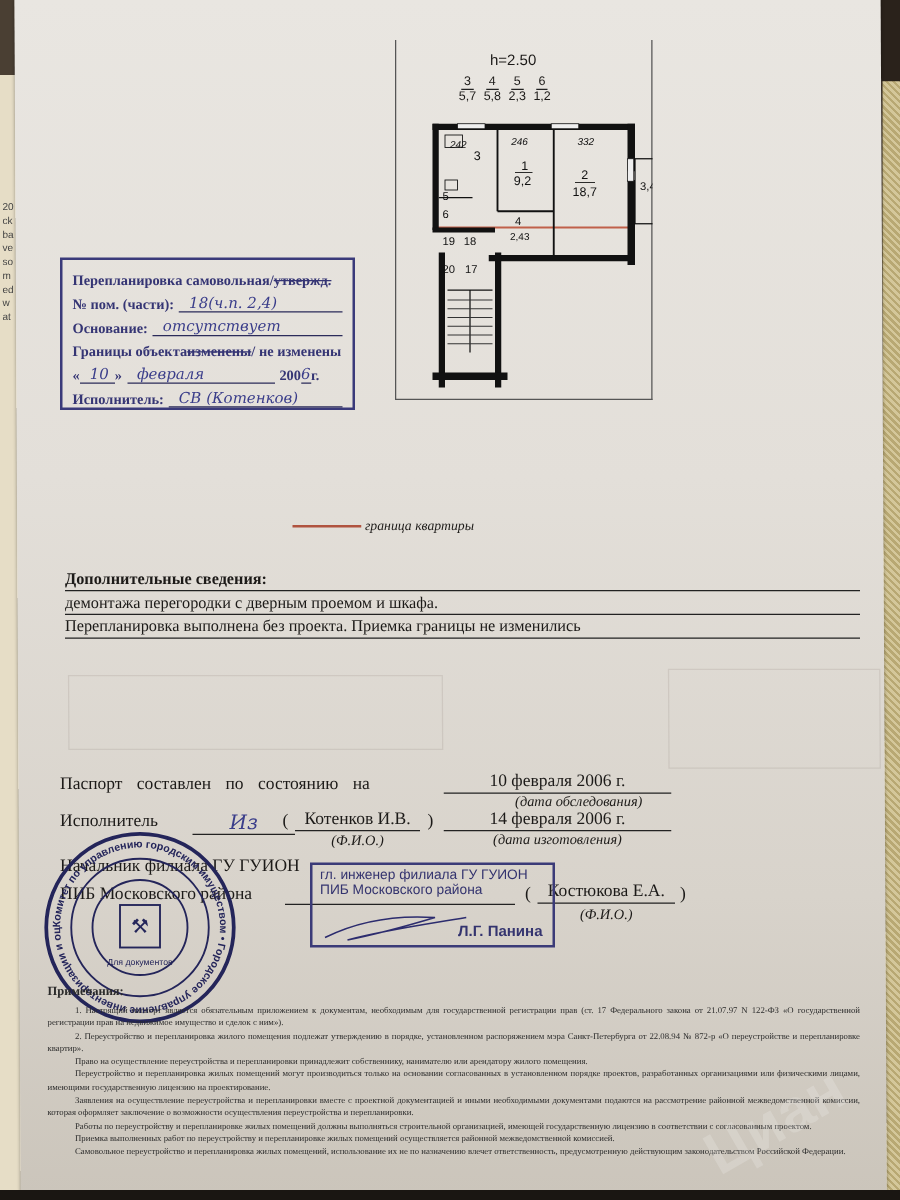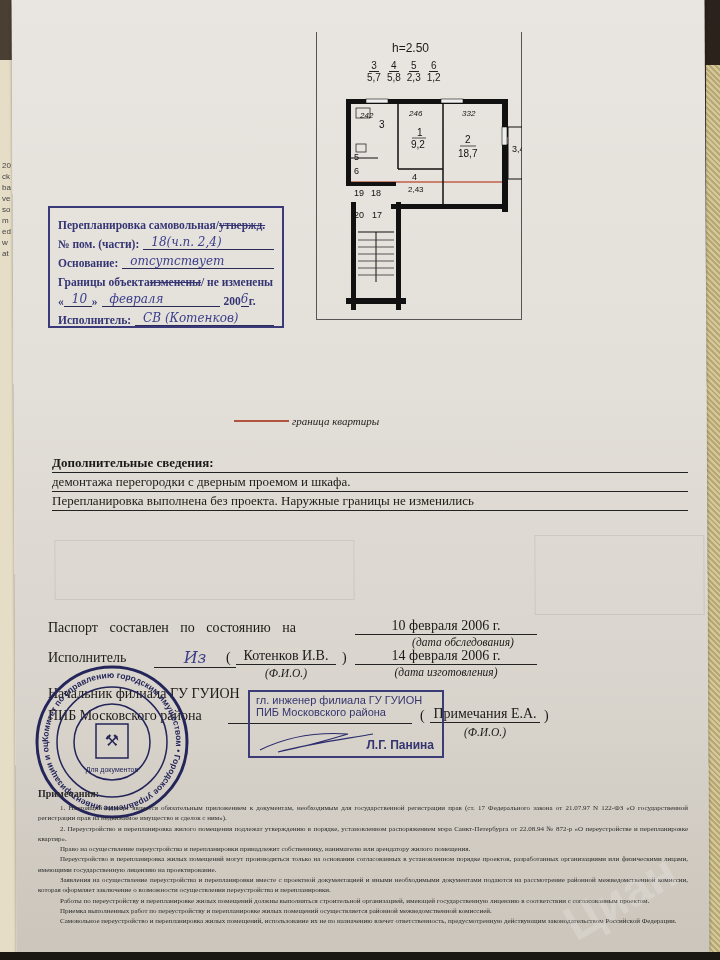--- a/index.html
+++ b/index.html
@@ -209,41 +209,41 @@
 </div>
 
 <div class="legend">
   <div class="line"></div>
   <span>граница квартиры</span>
 </div>
 
 <div class="extra">
   <div class="row first">Дополнительные сведения:</div>
   <div class="row">демонтажа перегородки с дверным проемом и шкафа.</div>
-  <div class="row">Перепланировка выполнена без проекта. Наружные границы не изменились</div>
+  <div class="row">Перепланировка выполнена без проекта. Приемка границы не изменились</div>
 </div>
 
 <div class="sig-line" style="left:48px;top:620px;word-spacing:8px;">Паспорт составлен по состоянию на</div>
 <div class="uline" style="left:355px;top:618px;width:182px;">10 февраля 2006 г.</div>
 <div class="caption" style="left:372px;top:636px;width:182px;">(дата обследования)</div>
 
 <div class="sig-line" style="left:48px;top:650px;">Исполнитель</div>
 <div class="uline" style="left:154px;top:648px;width:82px;font:italic 16px 'DejaVu Serif',serif;color:#3a3d8a;">Из</div>
 <div class="sig-line" style="left:226px;top:650px;">(</div>
 <div class="uline" style="left:236px;top:648px;width:100px;">Котенков И.В.</div>
 <div class="sig-line" style="left:342px;top:650px;">)</div>
 <div class="caption" style="left:236px;top:667px;width:100px;">(Ф.И.О.)</div>
 <div class="uline" style="left:355px;top:648px;width:182px;">14 февраля 2006 г.</div>
 <div class="caption" style="left:355px;top:666px;width:182px;">(дата изготовления)</div>
 
 <div class="sig-line" style="left:48px;top:686px;">Начальник филиала ГУ ГУИОН</div>
 <div class="sig-line" style="left:48px;top:708px;">ПИБ Московского района</div>
 <div class="uline" style="left:228px;top:706px;width:184px;height:18px;"></div>
 <div class="sig-line" style="left:420px;top:708px;">(</div>
-<div class="uline" style="left:430px;top:706px;width:110px;">Примечания Е.А.</div>
+<div class="uline" style="left:430px;top:706px;width:110px;">Костюкова Е.А.</div>
 <div class="sig-line" style="left:544px;top:708px;">)</div>
 <div class="caption" style="left:430px;top:726px;width:110px;">(Ф.И.О.)</div>
 
 <svg class="seal" viewBox="0 0 156 156">
   <defs>
       <path id="sealpath" d="M78,78 m-64,0 a64,64 0 1,1 128,0 a64,64 0 1,1 -128,0"></path>
     </defs>
   <circle cx="78" cy="78" r="75" fill="none" stroke="#24255a" stroke-width="3"></circle>
   <circle cx="78" cy="78" r="55" fill="none" stroke="#24255a" stroke-width="1.5"></circle>
   <circle cx="78" cy="78" r="38" fill="none" stroke="#24255a" stroke-width="1.5"></circle>

